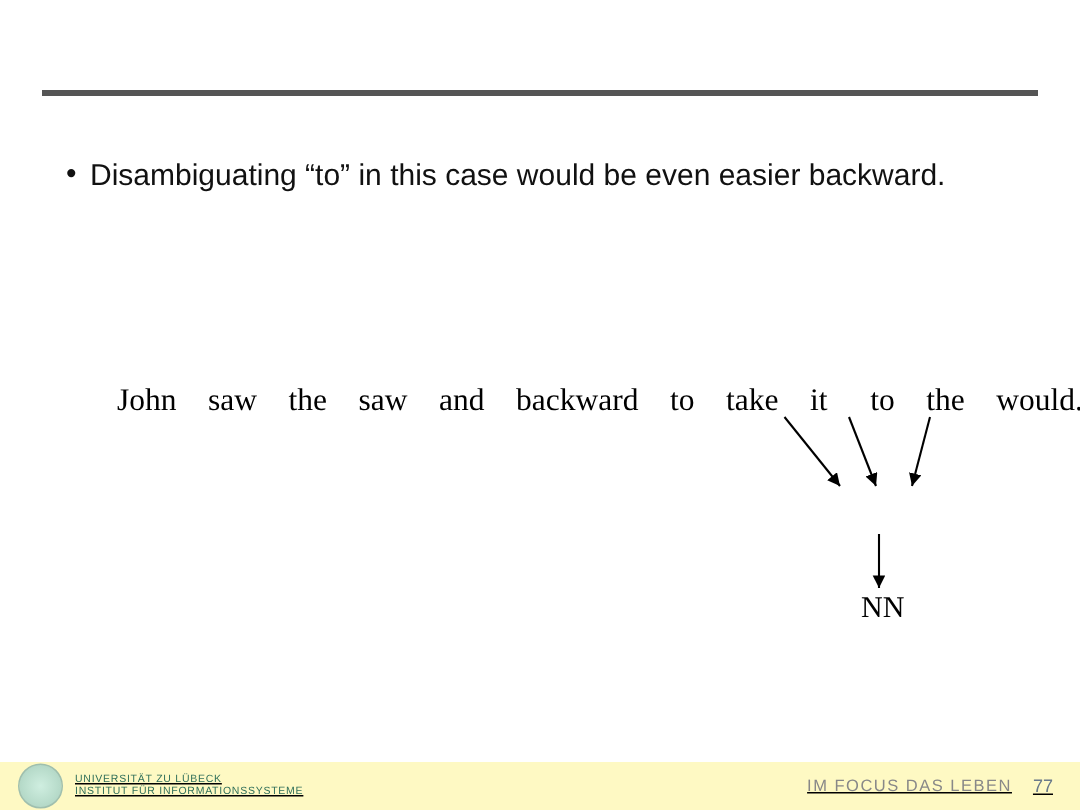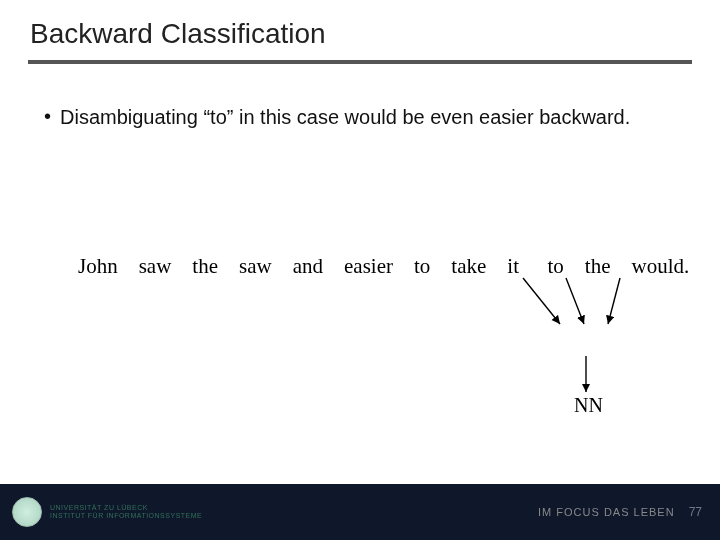--- a/index.html
+++ b/index.html
@@ -87,27 +87,28 @@
     top: 0;
     width: 720px;
     height: 540px;
     pointer-events: none;
   }
   .footer-bar {
     position: absolute;
     left: 0;
     bottom: 0;
     width: 720px;
-    height: 56px;
-    background: #0f172a;
+    height: 32px;
+    background: #fef9c3;
     display: flex;
     align-items: center;
     justify-content: space-between;
     padding: 0 18px 0 12px;
     box-sizing: border-box;
+    text-decoration: underline;
   }
   .footer-left {
     display: flex;
     align-items: center;
     gap: 8px;
   }
   .uni-seal {
     width: 28px;
     height: 28px;
     border-radius: 50%;
@@ -134,40 +135,39 @@
   .page-num {
     font-size: 12px;
     color: #6a7a8a;
   }
 </style>
 </head>
 <body>
 
 <div class="slide">
 
-  <div class="title">Backward Classification</div>
   <div class="title-rule"></div>
 
   <div class="bullet-row">
     <div class="bullet-dot">•</div>
     <div class="bullet-text">Disambiguating “to” in this case would be even easier backward.</div>
   </div>
 
   <div class="sentence">
     <span>John</span>
     <span>&nbsp;&nbsp;</span>
     <span>saw</span>
     <span>&nbsp;&nbsp;</span>
     <span>the</span>
     <span>&nbsp;&nbsp;</span>
     <span>saw</span>
     <span>&nbsp;&nbsp;</span>
     <span>and</span>
     <span>&nbsp;&nbsp;</span>
-    <span>easier</span>
+    <span>backward</span>
     <span>&nbsp;&nbsp;</span>
     <span>to</span>
     <span>&nbsp;&nbsp;</span>
     <span>take</span>
     <span>&nbsp;&nbsp;</span>
     <span>it</span>
     <span class="gap"></span>
     <span id="w-to">to</span>
     <span>&nbsp;&nbsp;</span>
     <span id="w-the">the</span>

